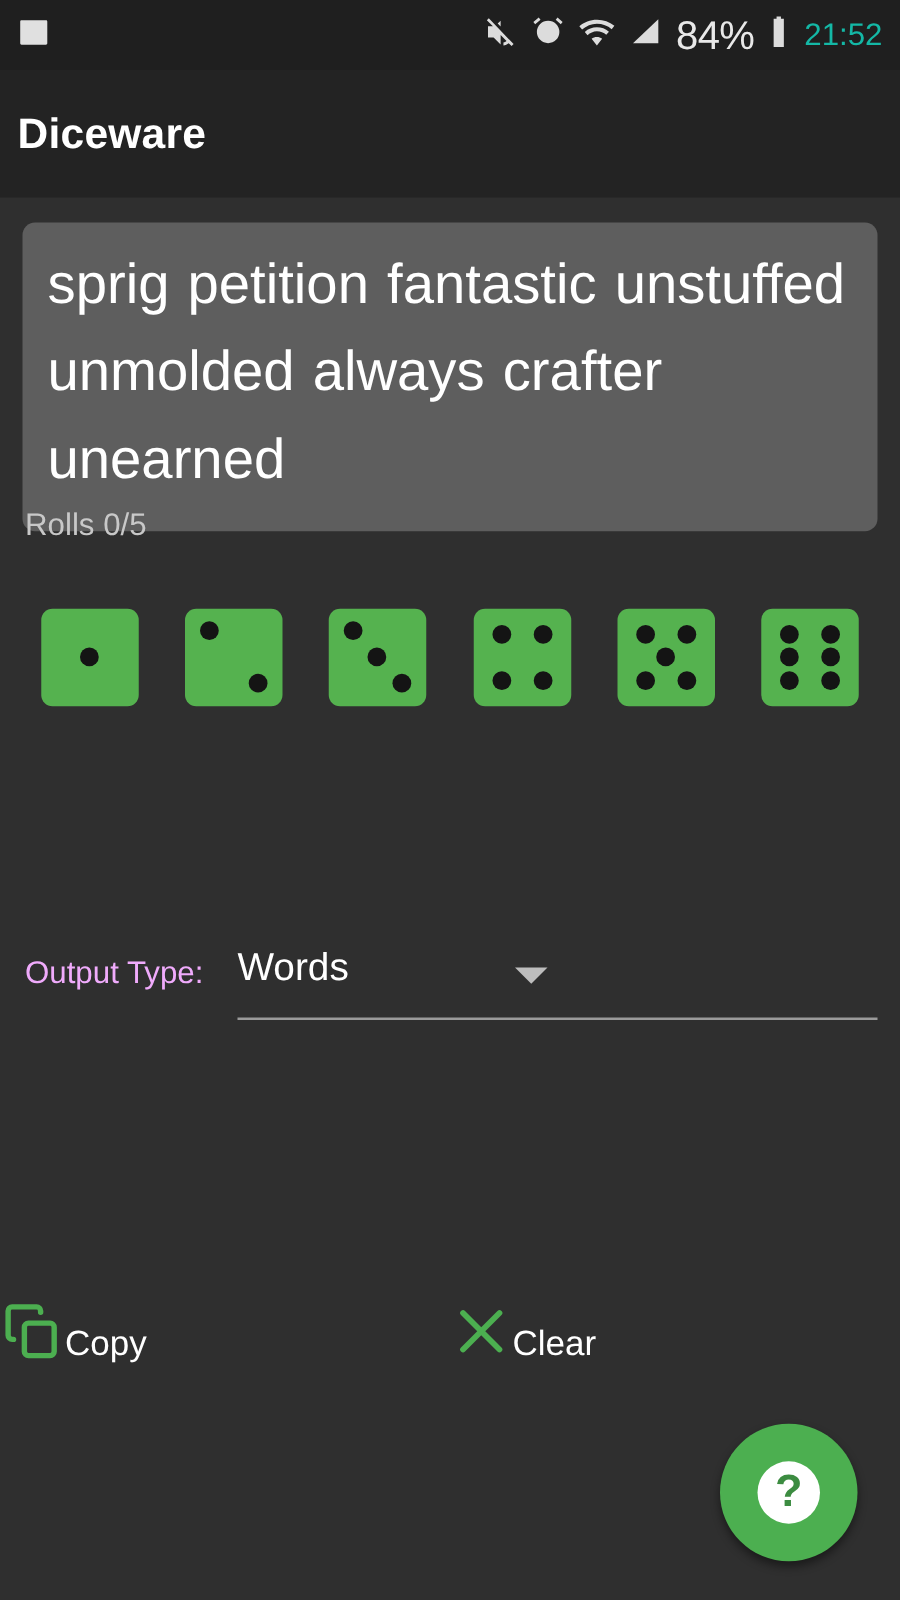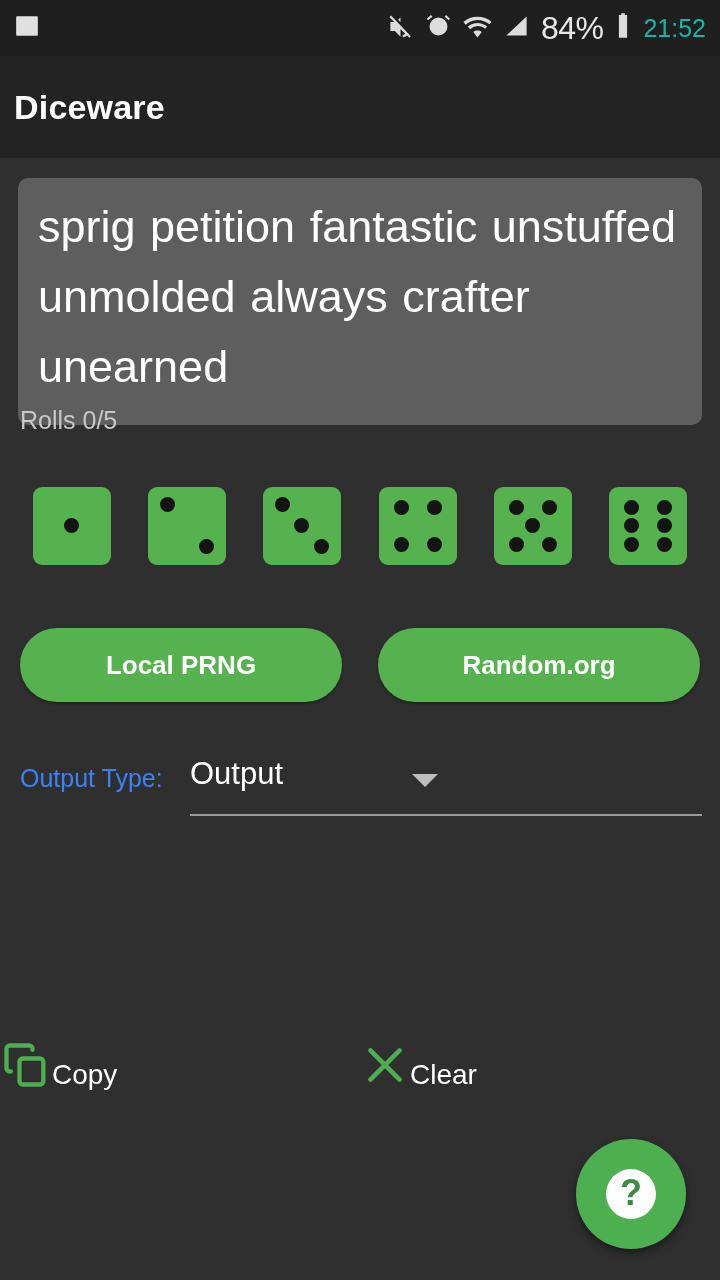--- a/index.html
+++ b/index.html
@@ -124,21 +124,21 @@
 
   
   .spinner-row {
     position:absolute; left:20px; width:682px; height:80px;
   }
   .spinner-row.output  { top:752px; }
   .spinner-row.dict    { top:868px; }
 
   .spinner-label {
     position:absolute; left:0; top:12px;
-    color:#3b82f6; font-size:25px;
+    color:#f0abfc; font-size:25px;
   }
   .spinner-field {
     position:absolute; left:170px; top:0;
     width:512px; height:80px;
   }
   .spinner-value {
     position:absolute; left:0; top:4px;
     color:#ffffff; font-size:31px;
   }
   .spinner-arrow {
@@ -279,29 +279,25 @@
     <div class="die">
       <span class="pip p-tl"></span>
       <span class="pip p-tr"></span>
       <span class="pip p-ml"></span>
       <span class="pip p-mr"></span>
       <span class="pip p-bl"></span>
       <span class="pip p-br"></span>
     </div>
   </div>
 
-  <div class="gen-buttons">
-    <button class="gen-btn">Local PRNG</button>
-    <button class="gen-btn">Random.org</button>
-  </div>
 
   <div class="spinner-row output">
     <div class="spinner-label">Output Type:</div>
     <div class="spinner-field">
-      <div class="spinner-value">Output</div>
+      <div class="spinner-value">Words</div>
       <div class="spinner-arrow"></div>
       <div class="spinner-underline"></div>
     </div>
   </div>
 
 
   <div class="action-row">
     <div class="action-item">
       <div class="action-icon">
         <svg width="52" height="52" viewBox="0 0 24 24" fill="none" stroke="#4caf50" stroke-width="2" stroke-linecap="round" stroke-linejoin="round">

